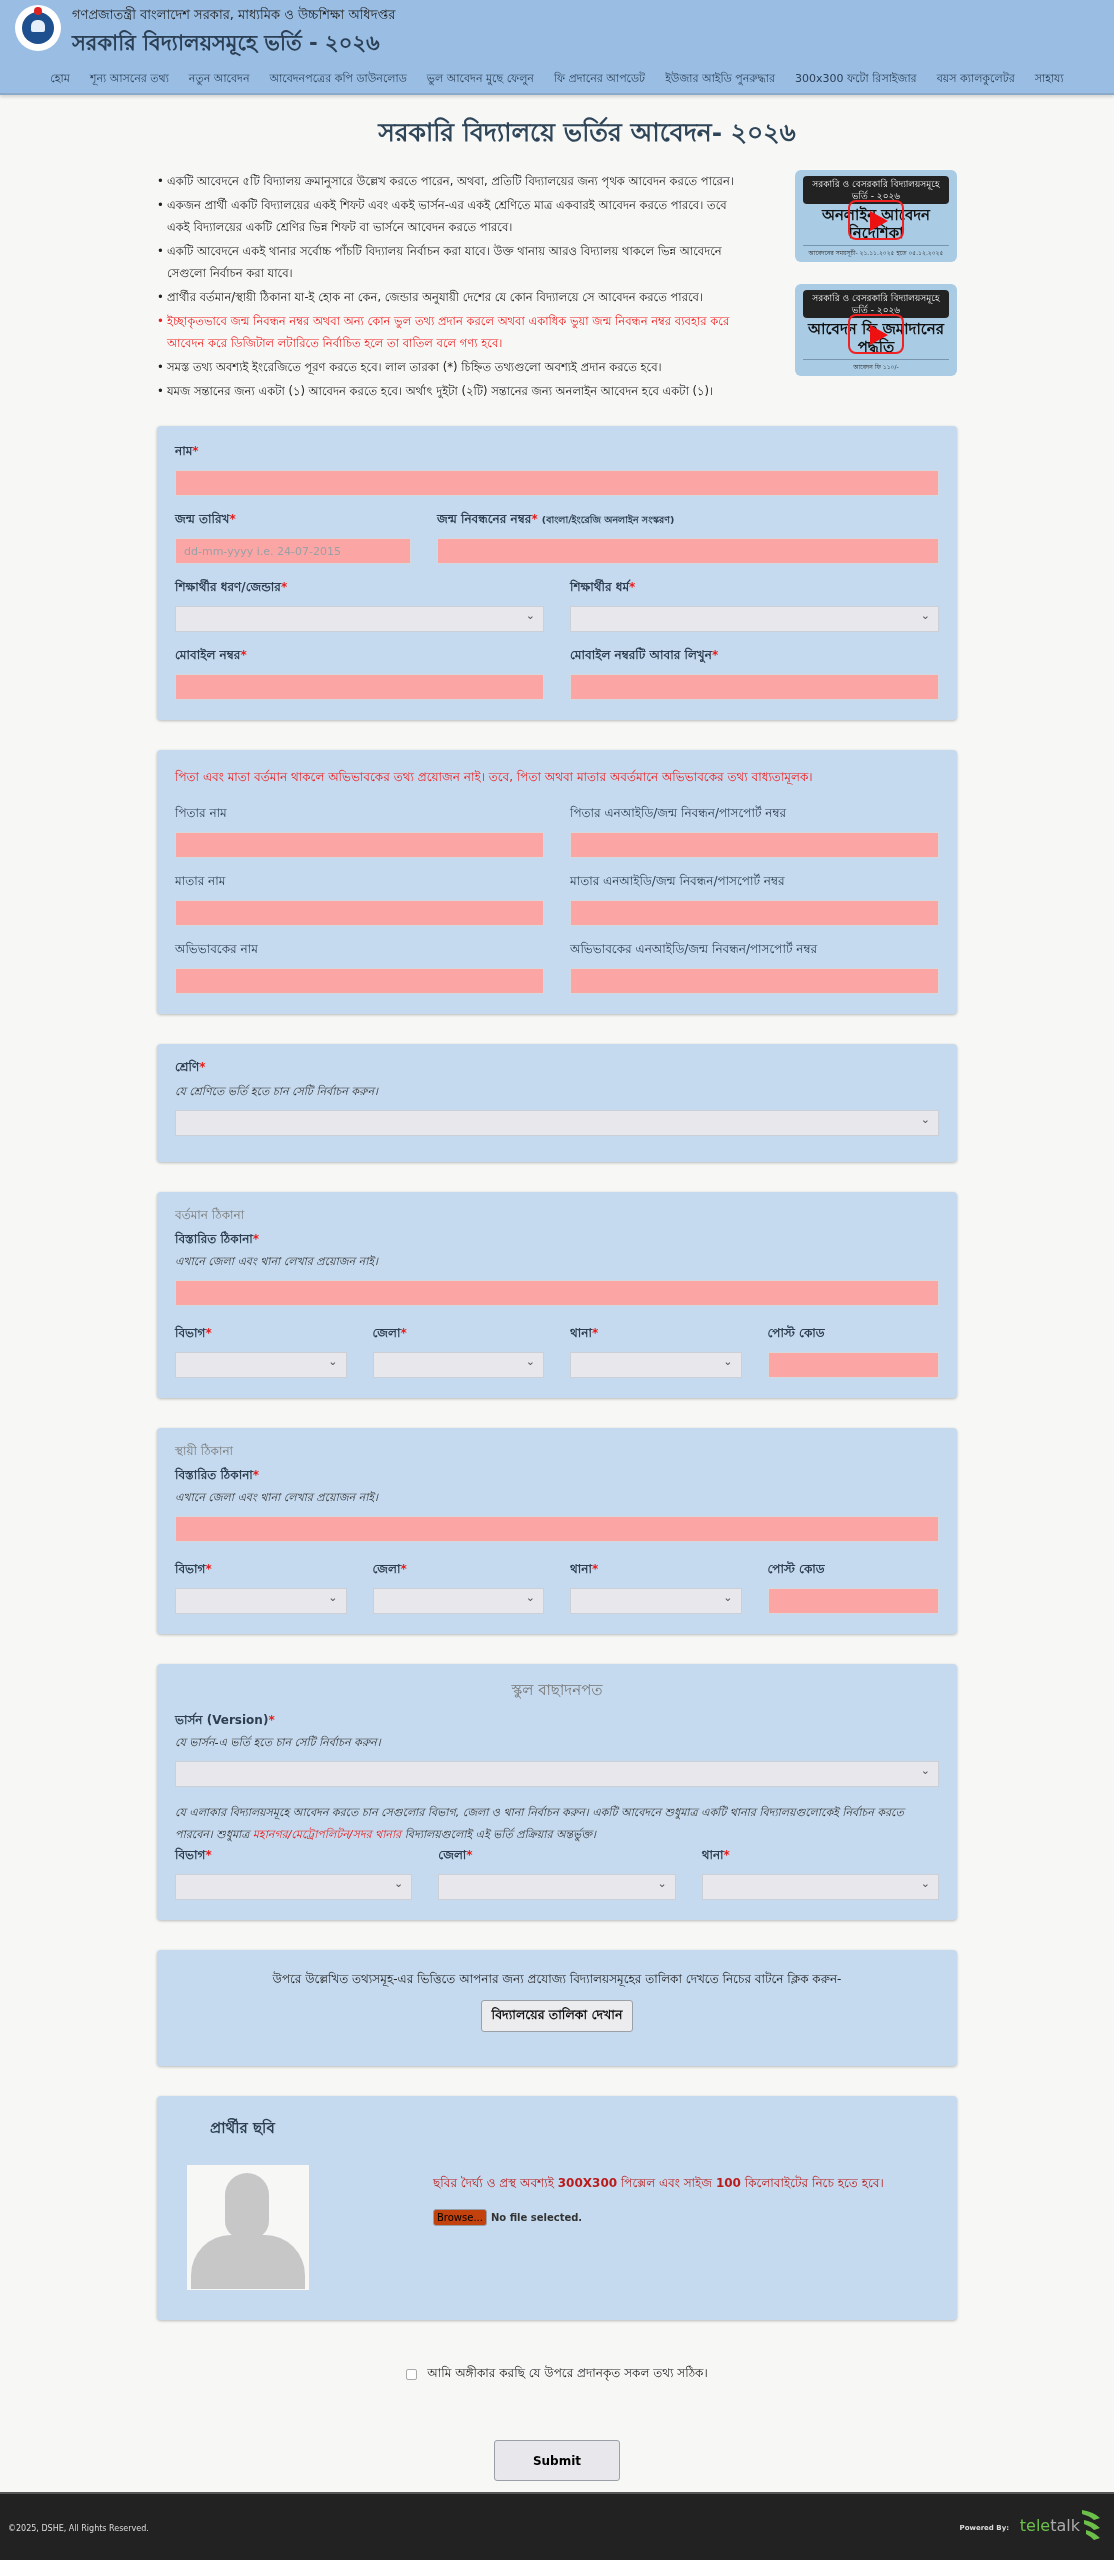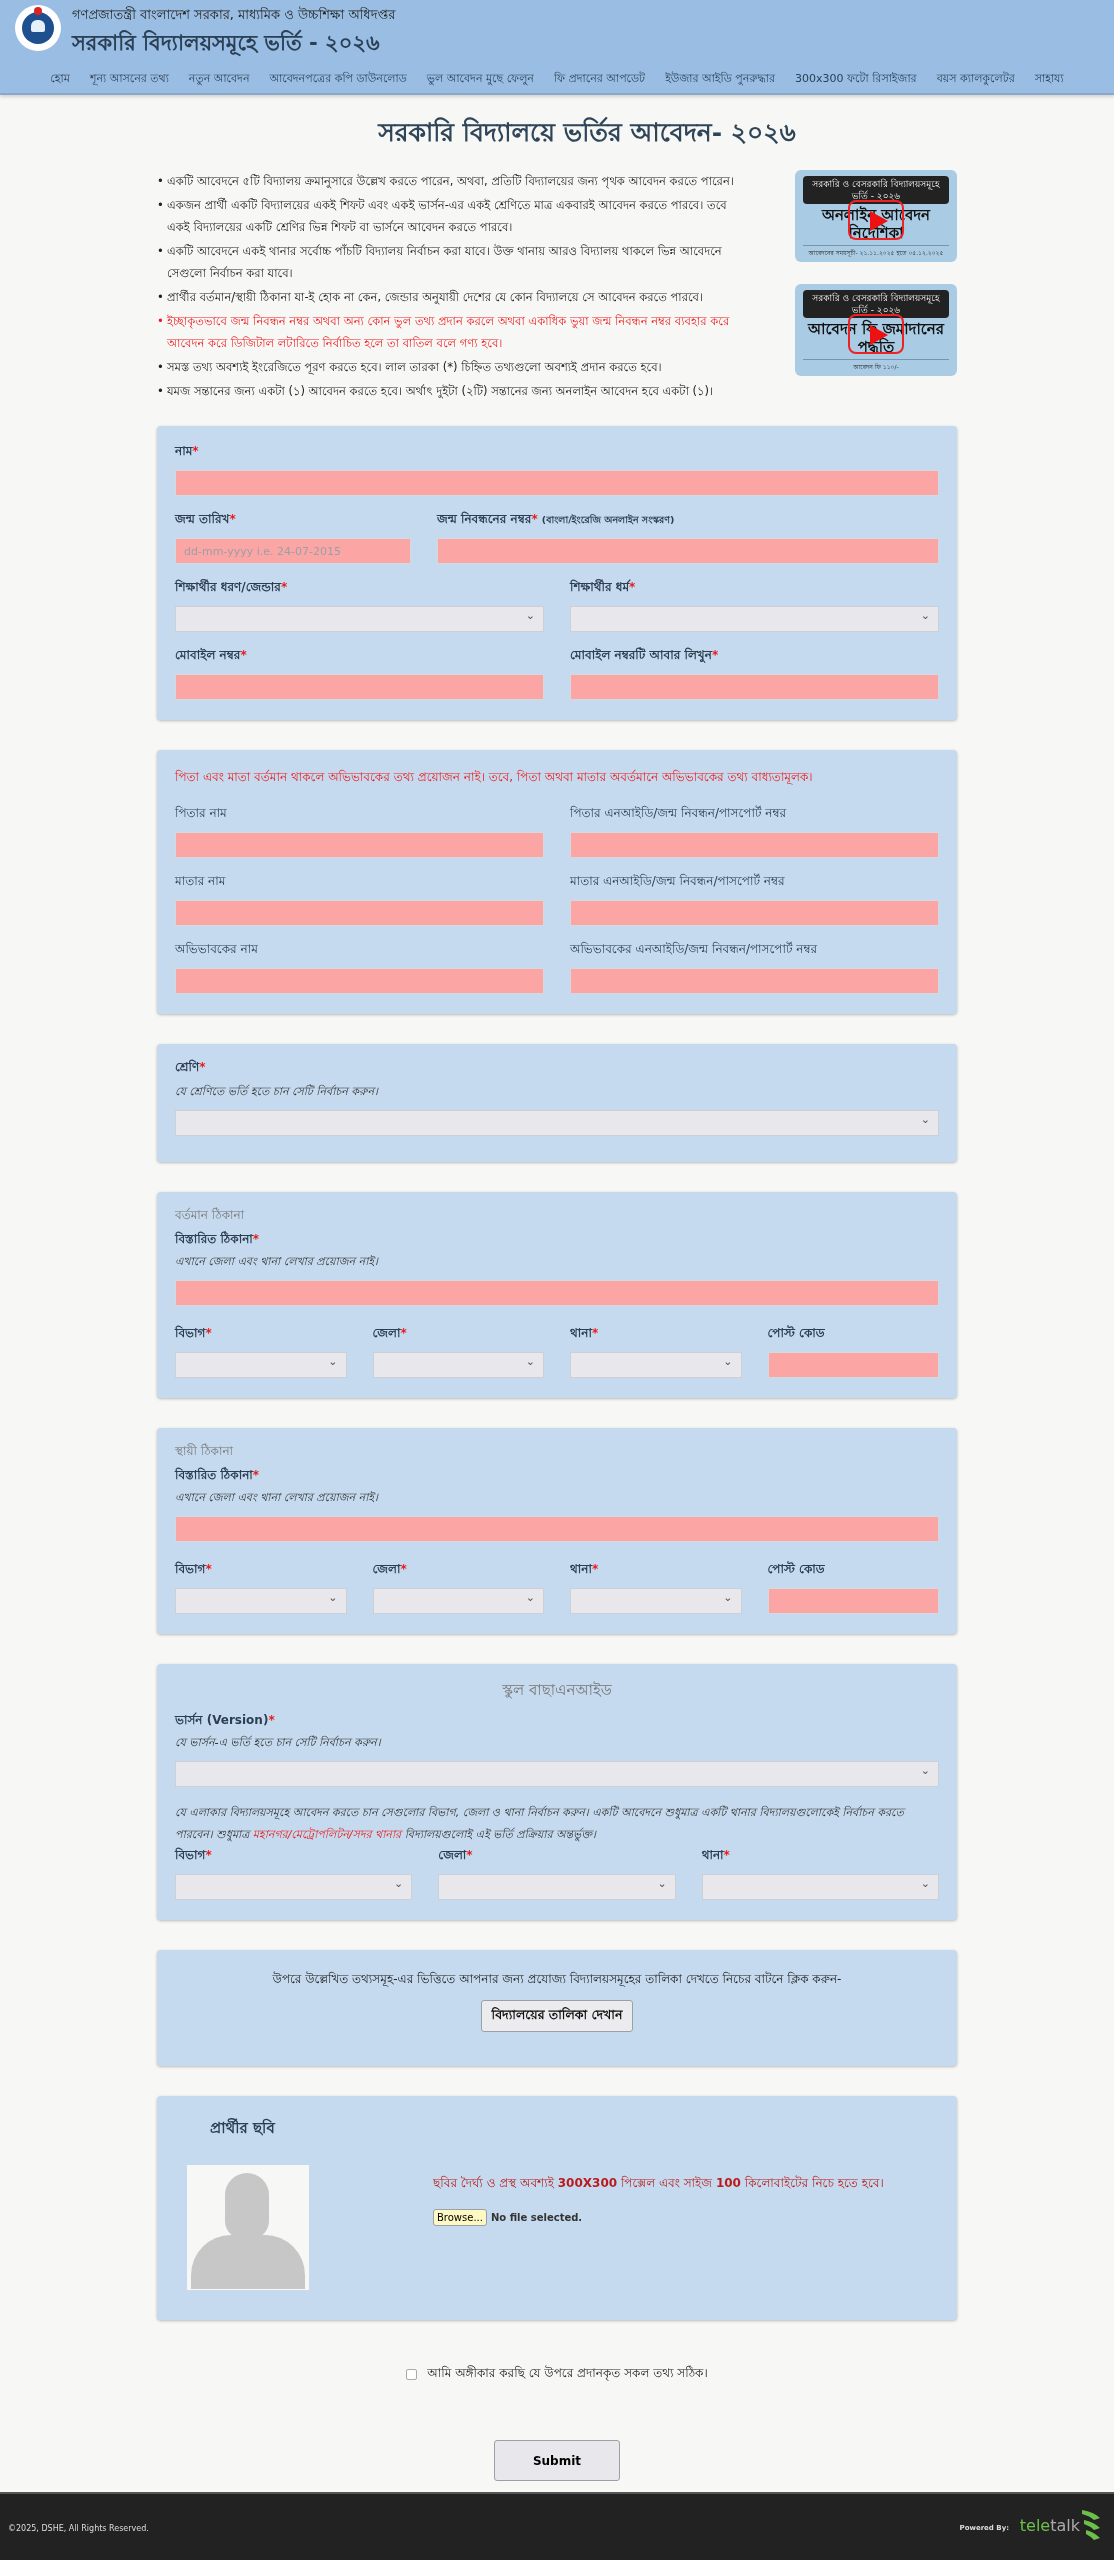--- a/index.html
+++ b/index.html
@@ -58,21 +58,21 @@
   .btn { background: #ececee; border: 1px solid #9aa0a8; border-radius: 3px; padding: 5px 10px; font-size: 12.5px; font-weight: bold; color: #111; font-family: "DejaVu Sans", sans-serif; cursor: pointer; }
 
   .photo-title { font-size: 15px; font-weight: bold; color: #2c3e50; margin-left: 35px; margin-top: 6px; }
   .photo-row { display: flex; margin-top: 24px; }
   .avatar { width: 122px; height: 125px; background: #f7f7f6; margin-left: 12px; position: relative; overflow: hidden; }
   .avatar .head { position: absolute; left: 38px; top: 8px; width: 44px; height: 66px; background: #c7c7c7; border-radius: 22px 22px 18px 18px; }
   .avatar .body { position: absolute; left: 4px; top: 70px; width: 114px; height: 54px; background: #c7c7c7; border-radius: 40px 40px 0 0; }
   .photo-info { margin-left: 124px; width: 480px; }
   .photo-info p { font-size: 12px; line-height: 24px; color: #b91c1c; margin-top: 6px; }
   .file-row { margin-top: 14px; display: flex; align-items: center; gap: 4px; font-size: 10px; }
-  .browse { background: #fef9c3; border: 1px solid #9aa0a8; border-radius: 3px; padding: 2px 3px; font-size: 10px; font-family: "DejaVu Sans", sans-serif; }
+  .browse { background: #c2410c; border: 1px solid #9aa0a8; border-radius: 3px; padding: 2px 3px; font-size: 10px; font-family: "DejaVu Sans", sans-serif; }
 
   .agree { text-align: center; margin-top: 44px; font-size: 12px; color: #222; display: flex; justify-content: center; align-items: center; gap: 10px; }
   .chk { width: 11px; height: 11px; border: 1px solid #aaa; border-radius: 2px; background: #fff; }
   .submit-wrap { text-align: center; margin-top: 56px; }
   .submit { width: 126px; height: 41px; background: #e8e8ec; border: 1px solid #9aa0a8; border-radius: 3px; font-size: 12px; font-weight: bold; font-family: "DejaVu Sans", sans-serif; }
 
   .footer { position: absolute; left: 0; right: 0; top: 2492px; height: 68px; background: #222; border-top: 2px solid #555; }
   .copy { position: absolute; left: 8px; top: 30px; font-size: 8px; color: #ddd; }
   .powered { position: absolute; right: 105px; top: 30px; font-size: 7px; color: #ddd; font-weight: bold; padding-left: 24px; }
   .brand { position: absolute; right: 34px; top: 22px; font-size: 16px; color: #aaa; }
@@ -254,21 +254,21 @@
         <div class="sel"></div>
       </div>
       <div class="col">
         <label class="lbl bold">পোস্ট কোড</label>
         <input class="txt" type="text" style="">
       </div>
     </div>
   </div>
 
   <div class="panel">
-    <div class="center-title">স্কুল বাছাএনআইড</div>
+    <div class="center-title">স্কুল বাছাদনপত</div>
     <label class="lbl bold" style="margin-bottom:6px"><span>ভার্সন (Version)</span><span class="req">*</span></label>
     <span class="hint">যে ভার্সন-এ ভর্তি হতে চান সেটি নির্বাচন করুন।</span>
     <div class="sel" style="margin-bottom:18px"></div>
     <p class="hint" style="line-height:22px;margin-bottom:0"><span>যে এলাকার বিদ্যালয়সমূহে আবেদন করতে চান সেগুলোর বিভাগ, জেলা ও থানা নির্বাচন করুন। একটি আবেদনে শুধুমাত্র একটি থানার বিদ্যালয়গুলোকেই নির্বাচন করতে পারবেন। শুধুমাত্র </span><span class="red-inline">মহানগর/মেট্রোপলিটন/সদর থানার</span><span> বিদ্যালয়গুলোই এই ভর্তি প্রক্রিয়ার অন্তর্ভুক্ত।</span></p>
     <div class="row" style="margin-bottom:0">
       <div class="col">
         <label class="lbl bold"><span>বিভাগ</span><span class="req">*</span></label>
         <div class="sel"></div>
       </div>
       <div class="col">

